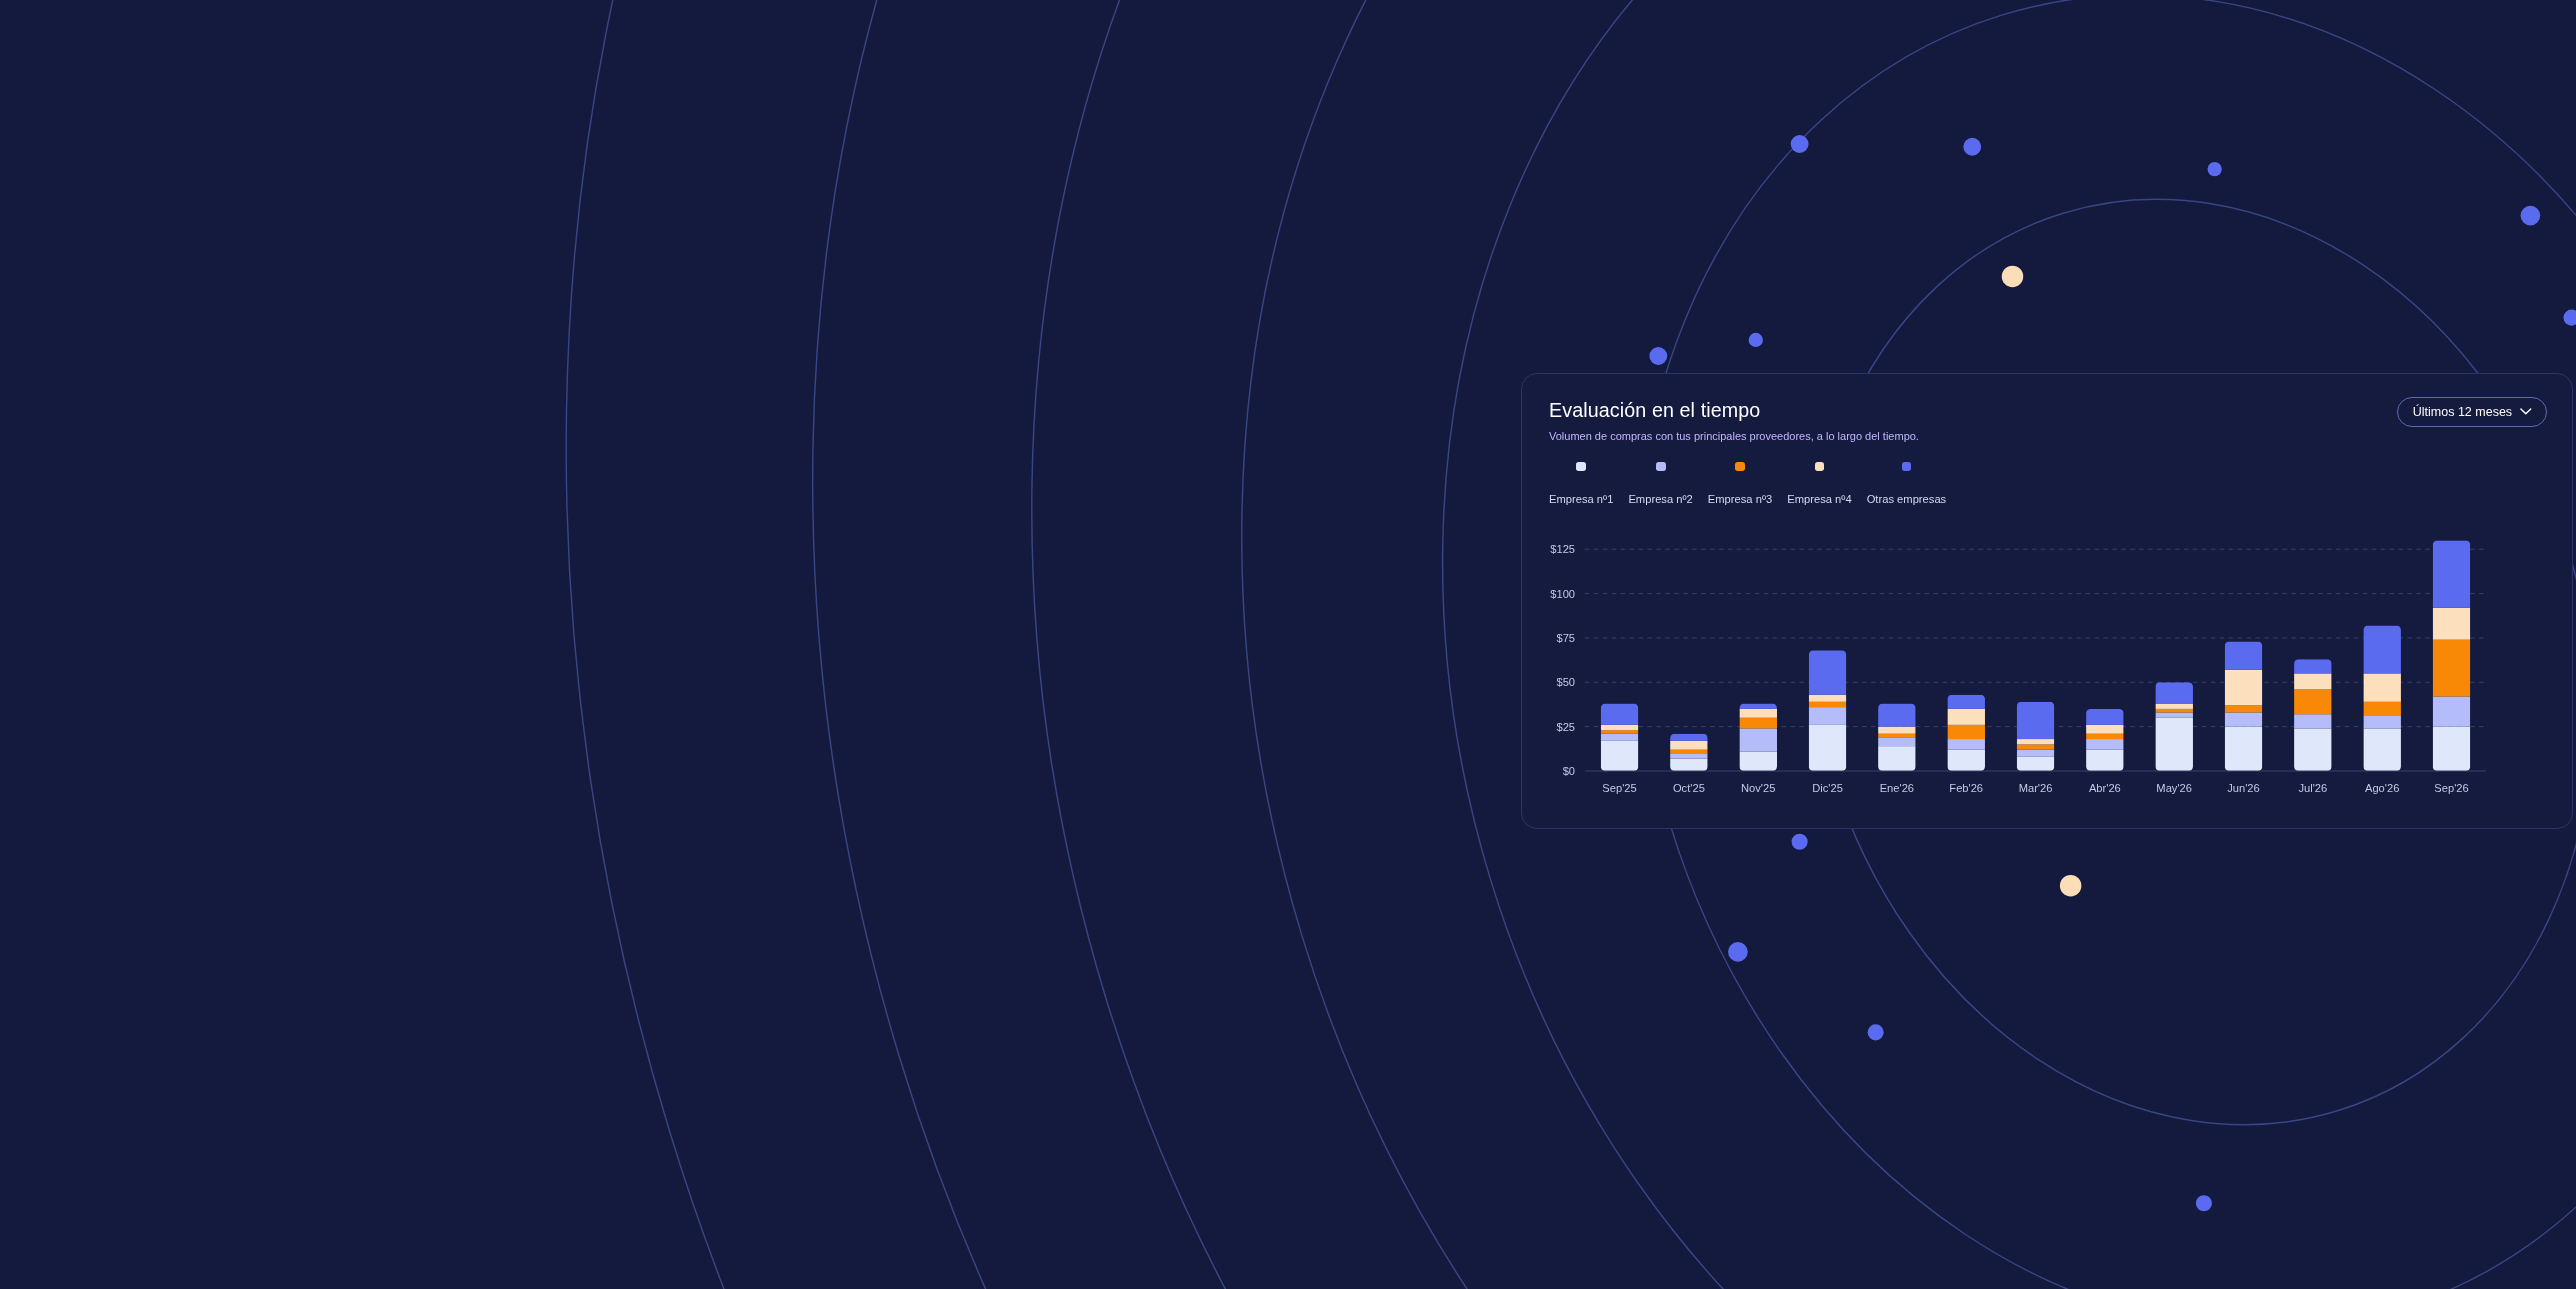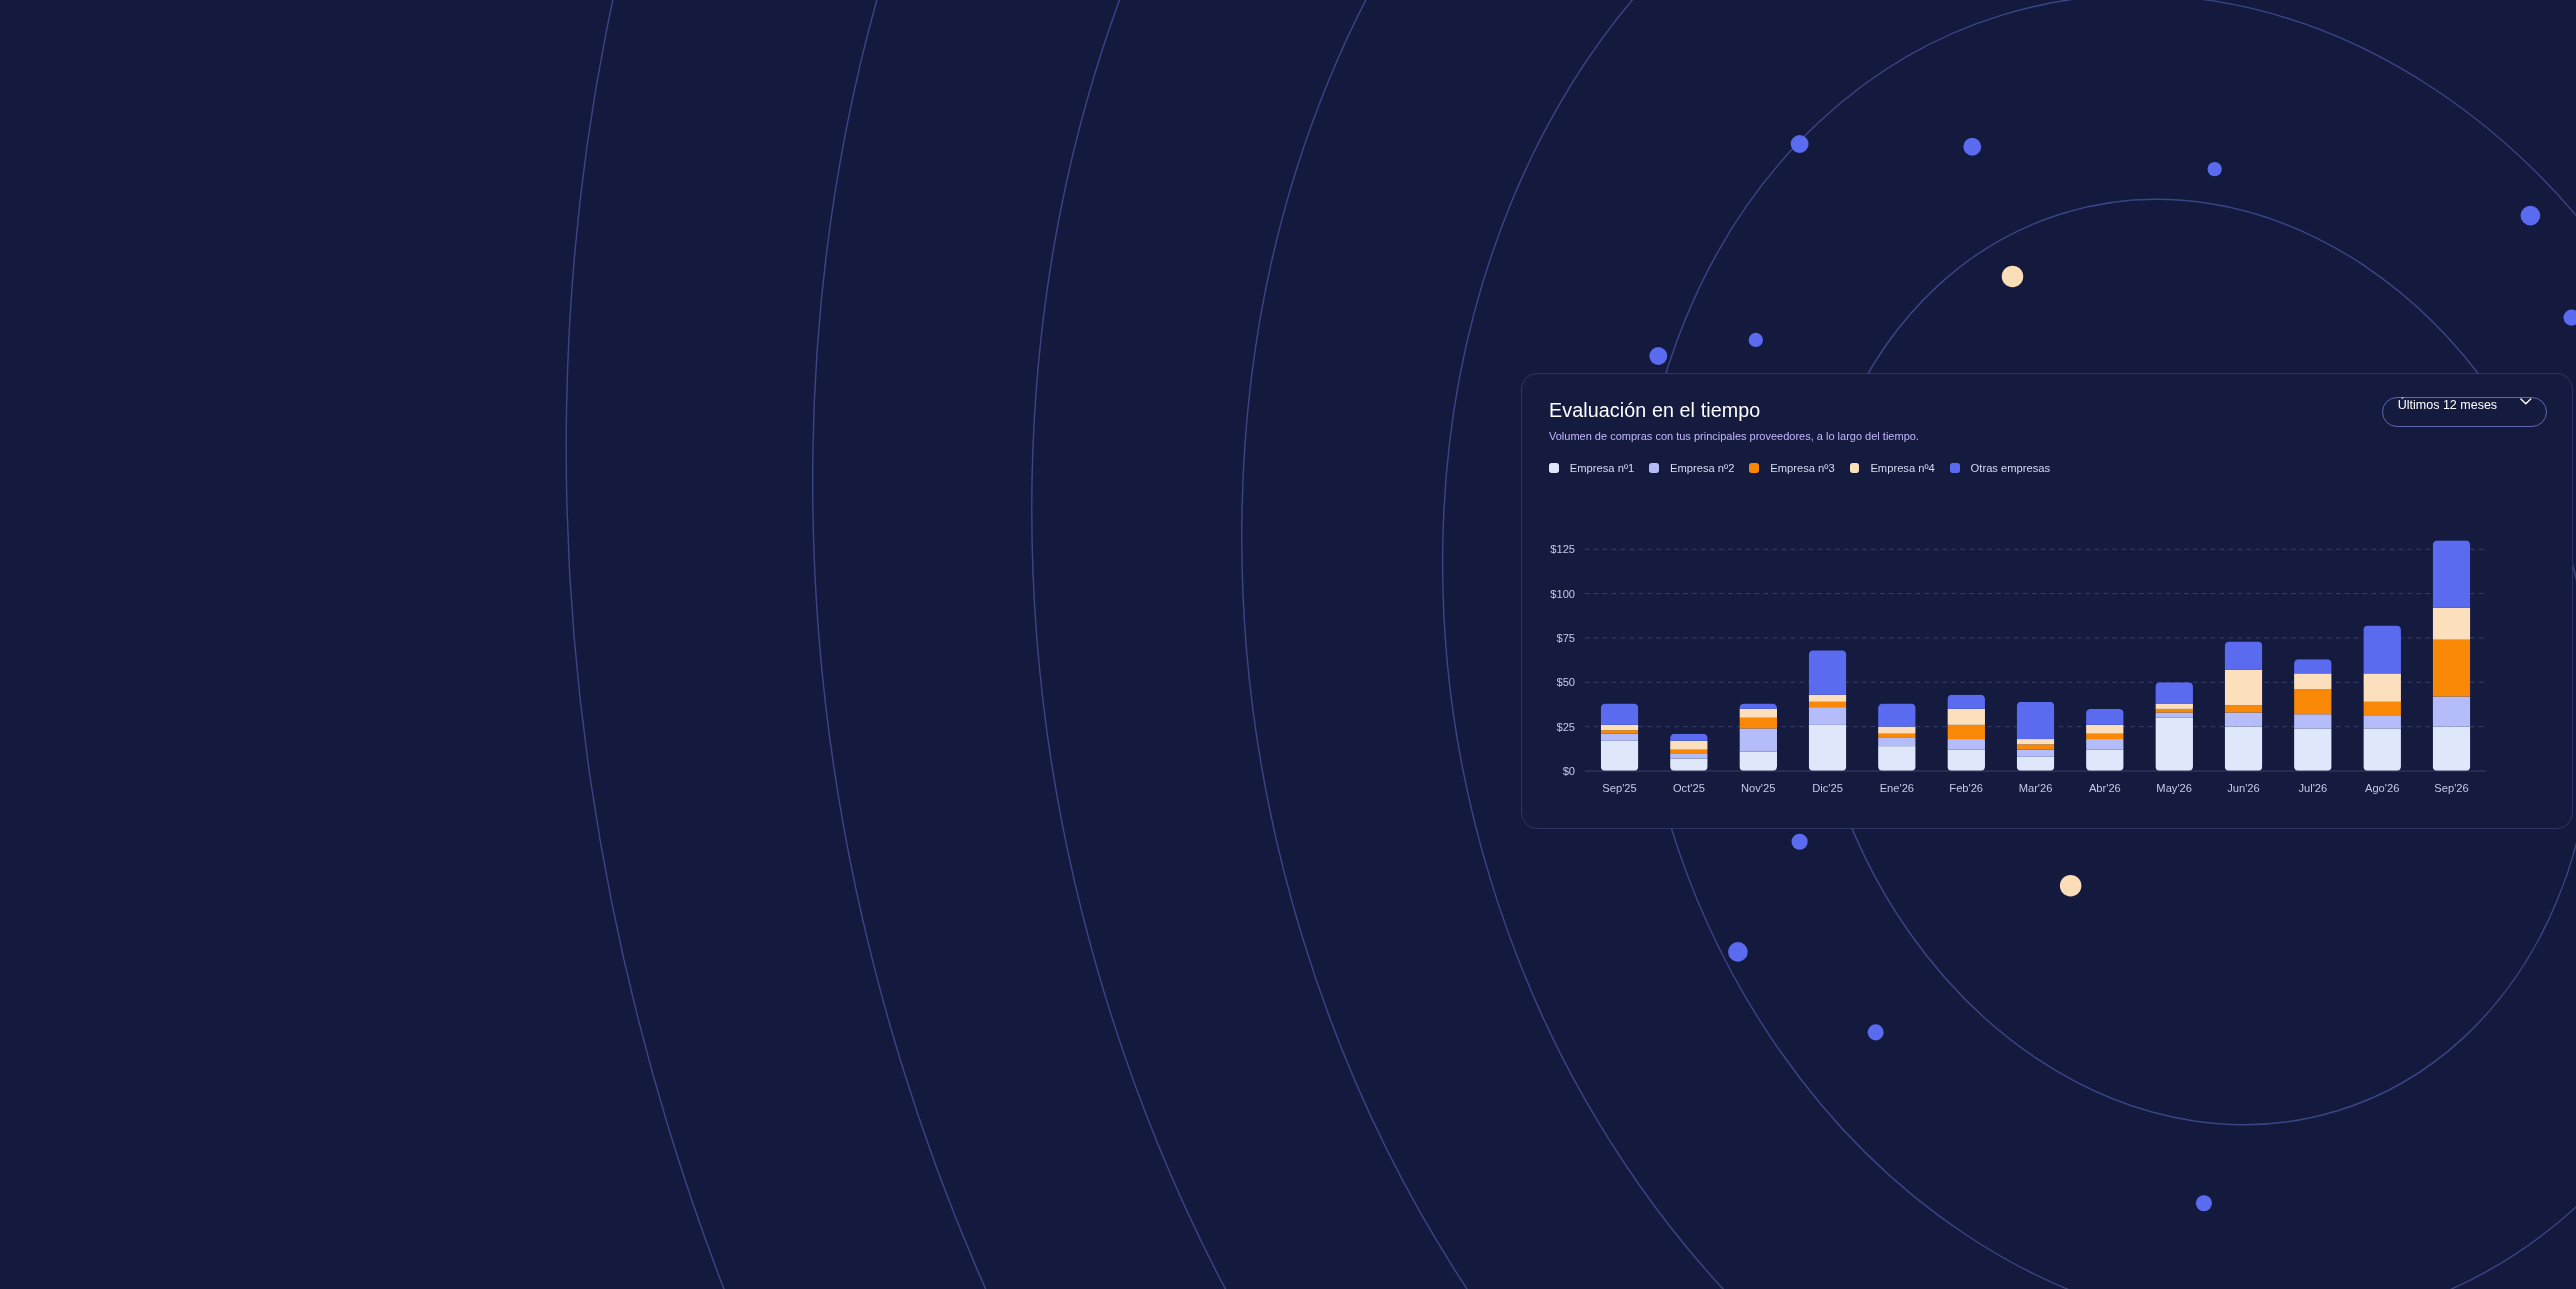--- a/index.html
+++ b/index.html
@@ -27,32 +27,32 @@
   .card-title {
     font-size:19.7px; color:#FFFFFF; font-weight:400; letter-spacing:0.1px;
   }
   .card-sub {
     margin-top:8px; font-size:11px; color:#c4b5fd; font-weight:400;
   }
 
   
   .range-btn {
     position:absolute; right:25px; top:23px;
-    display:flex; align-items:flex-start; gap:23px;
+    display:flex; align-items:center; gap:8px;
     height:30px; padding:0 14.3px;
     border:0.9px solid #5C69AE; border-radius:15px;
     background:transparent; color:#FFFFFF;
     font-size:12.5px; font-family:inherit; cursor:pointer;
     white-space:nowrap;
   }
   .chev { display:block; }
 
   
   .legend { margin-top:19.7px; display:flex; align-items:center; gap:15px; }
-  .lg-item { display:flex; align-items:center; gap:11px; }
+  .lg-item { display:flex; align-items:center; gap:22px;flex-direction:column; }
   .lg-sw { width:9.8px; height:9.8px; border-radius:2.7px; display:block; }
   .lg-tx { font-size:11.2px; color:#D5DBEF; white-space:nowrap; }
 
   
   .plot { position:absolute; left:0; top:0; width:977px; height:456px; pointer-events:none; }
   .plot svg { display:block; }
 </style>
 </head>
 <body style="background: rgb(19, 26, 61);">
 

